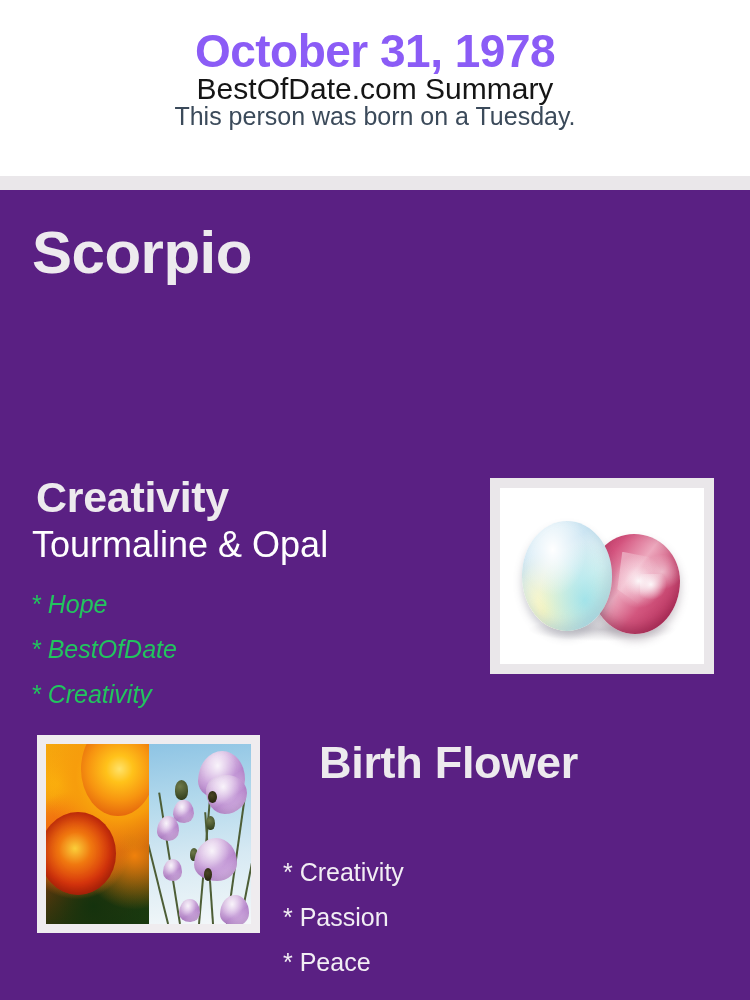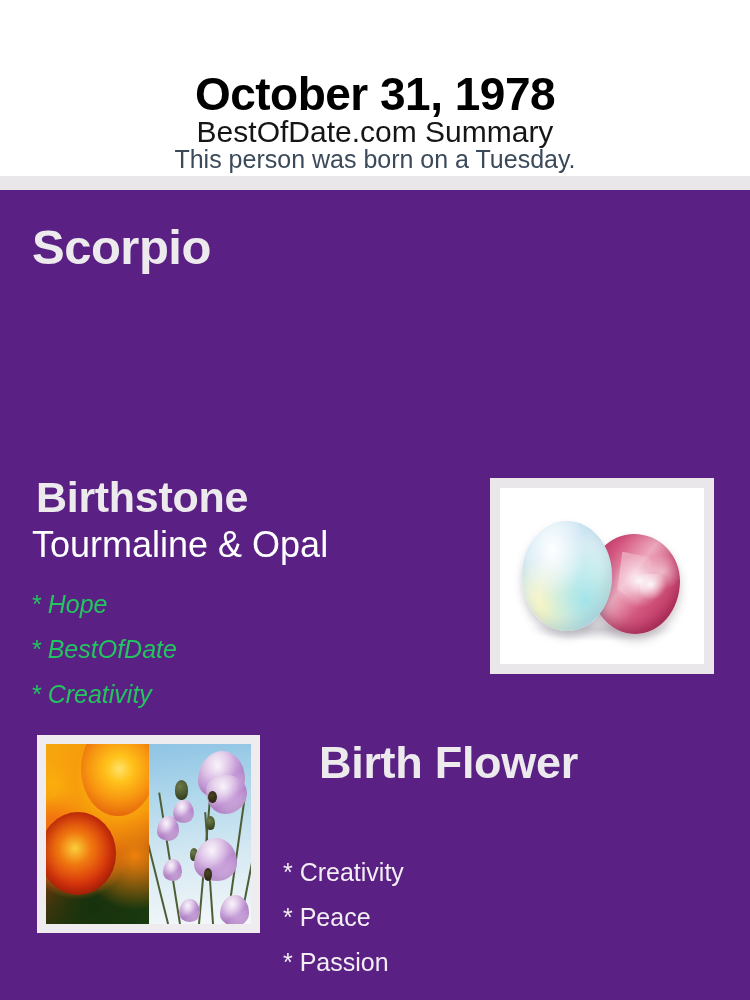--- a/index.html
+++ b/index.html
@@ -42,21 +42,21 @@
   
   .body-purple {
     position:absolute; left:0; top:190px; width:750px; height:810px;
     background:#5A2083;
   }
 
   
   .sign-name {
     position:absolute; left:32px; top:33px;
     font-family:"Liberation Sans", sans-serif;
-    font-size:49px; font-weight:bold; color:#EDEAEE;
+    font-size:60px; font-weight:bold; color:#EDEAEE;
     line-height:1; letter-spacing:-0.5px;
   }
   .sign-desc {
     position:absolute; left:31px; top:98px; width:680px;
     font-family:"Liberation Sans", sans-serif;
     font-size:38px; font-weight:normal; color:#FFFFFF;
     line-height:45px;
   }
 
   
@@ -208,32 +208,32 @@
     font-size:25px; font-weight:normal; color:#F2EEF4;
     line-height:45px; white-space:nowrap;
   }
 </style>
 </head>
 <body>
 
 <div class="page">
 
   <div class="header" style="background: rgb(255, 255, 255);">
-    <div class="date-title" style="color: #000000; margin-top: 43px;">October 31, 1978</div>
+    <div class="date-title" style="color: #8b5cf6;">October 31, 1978</div>
     <div class="site-summary">BestOfDate.com Summary</div>
     <div class="born-line" style="color: rgb(59, 74, 90);">This person was born on a Tuesday.</div>
   </div>
 
   <div class="gray-strip" style="background: rgb(234, 231, 234);"></div>
 
   <div class="body-purple" style="background: rgb(90, 32, 131);">
 
     <div class="sign-name" style="color: rgb(237, 234, 238);">Scorpio</div>
 
-    <div class="stone-title" style="color: rgb(237, 234, 238);">Birthstone</div>
+    <div class="stone-title" style="color: rgb(237, 234, 238);">Creativity</div>
     <div class="stone-name" style="color: rgb(255, 255, 255);">Tourmaline &amp; Opal</div>
     <ul class="stone-list">
       <li>* Hope</li>
       <li>* BestOfDate</li>
       <li>* Creativity</li>
     </ul>
 
     <div class="gem-frame">
       <div class="gem-canvas">
         <div class="gem-shadow"></div>
@@ -277,18 +277,18 @@
           <div class="petal-big" style="left:70%; top:84%; width:28%; height:17%;"></div>
           <div class="petal-big" style="left:30%; top:86%; width:20%; height:13%;"></div>
         </div>
 
       </div>
     </div>
 
     <div class="flower-title" style="color: rgb(237, 234, 238);">Birth Flower</div>
     <ul class="flower-list">
       <li>* Creativity</li>
+      <li>* Passion</li>
       <li>* Peace</li>
-      <li>* Passion</li>
     </ul>
 
   </div>
 </div>
 
 </body></html>

